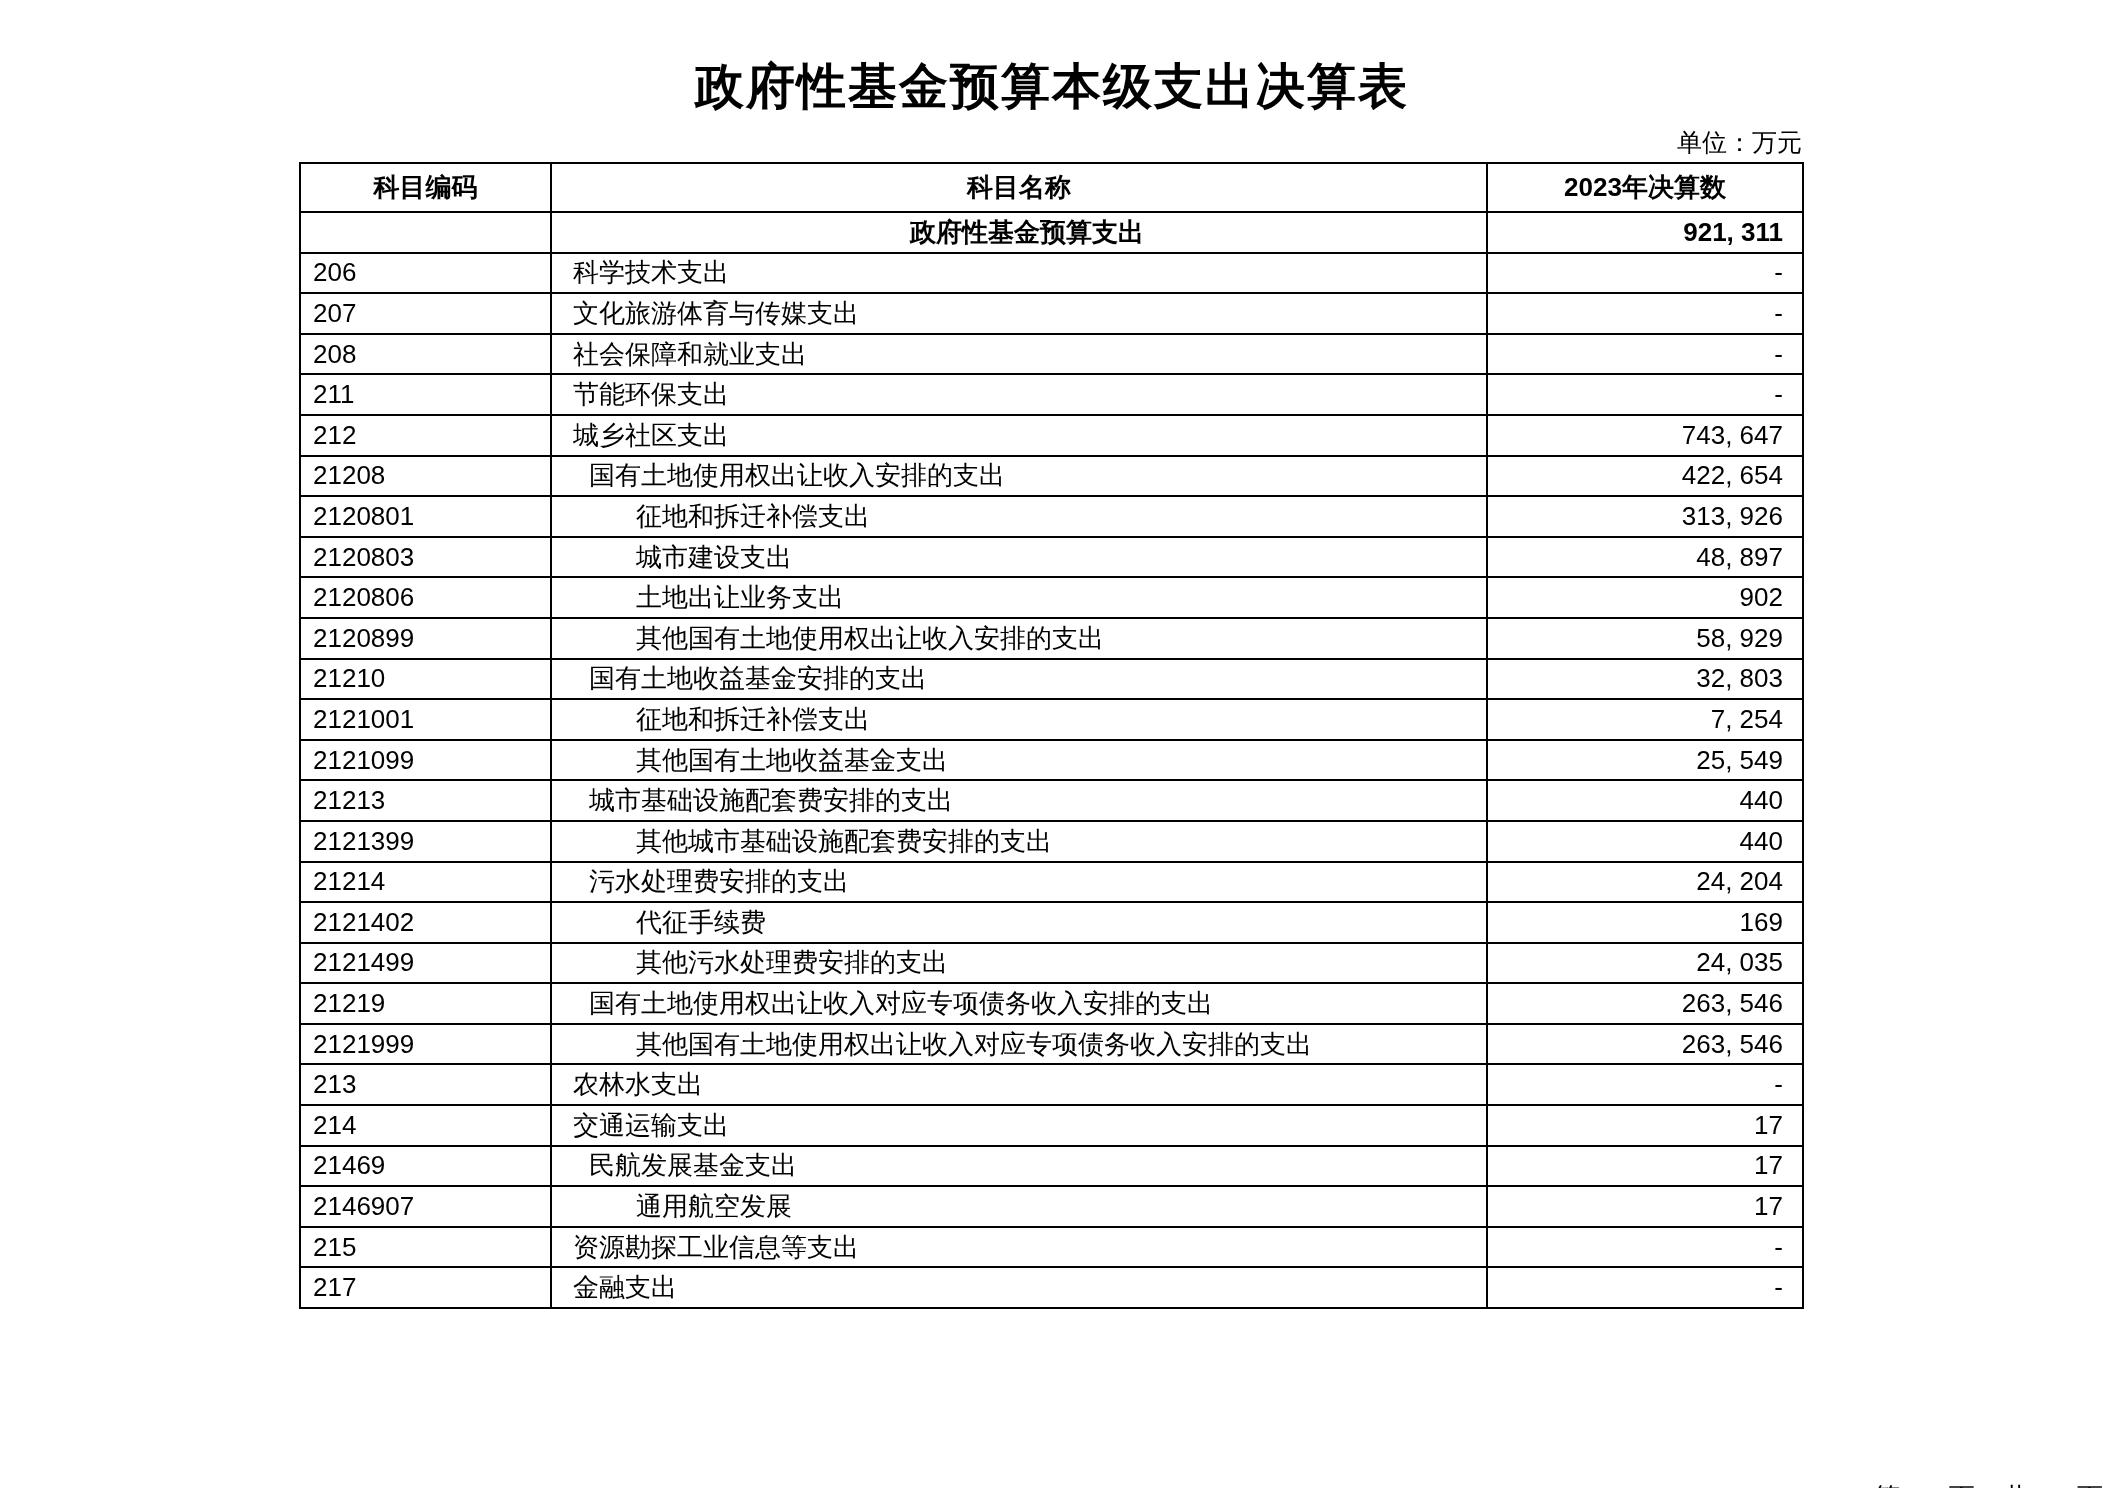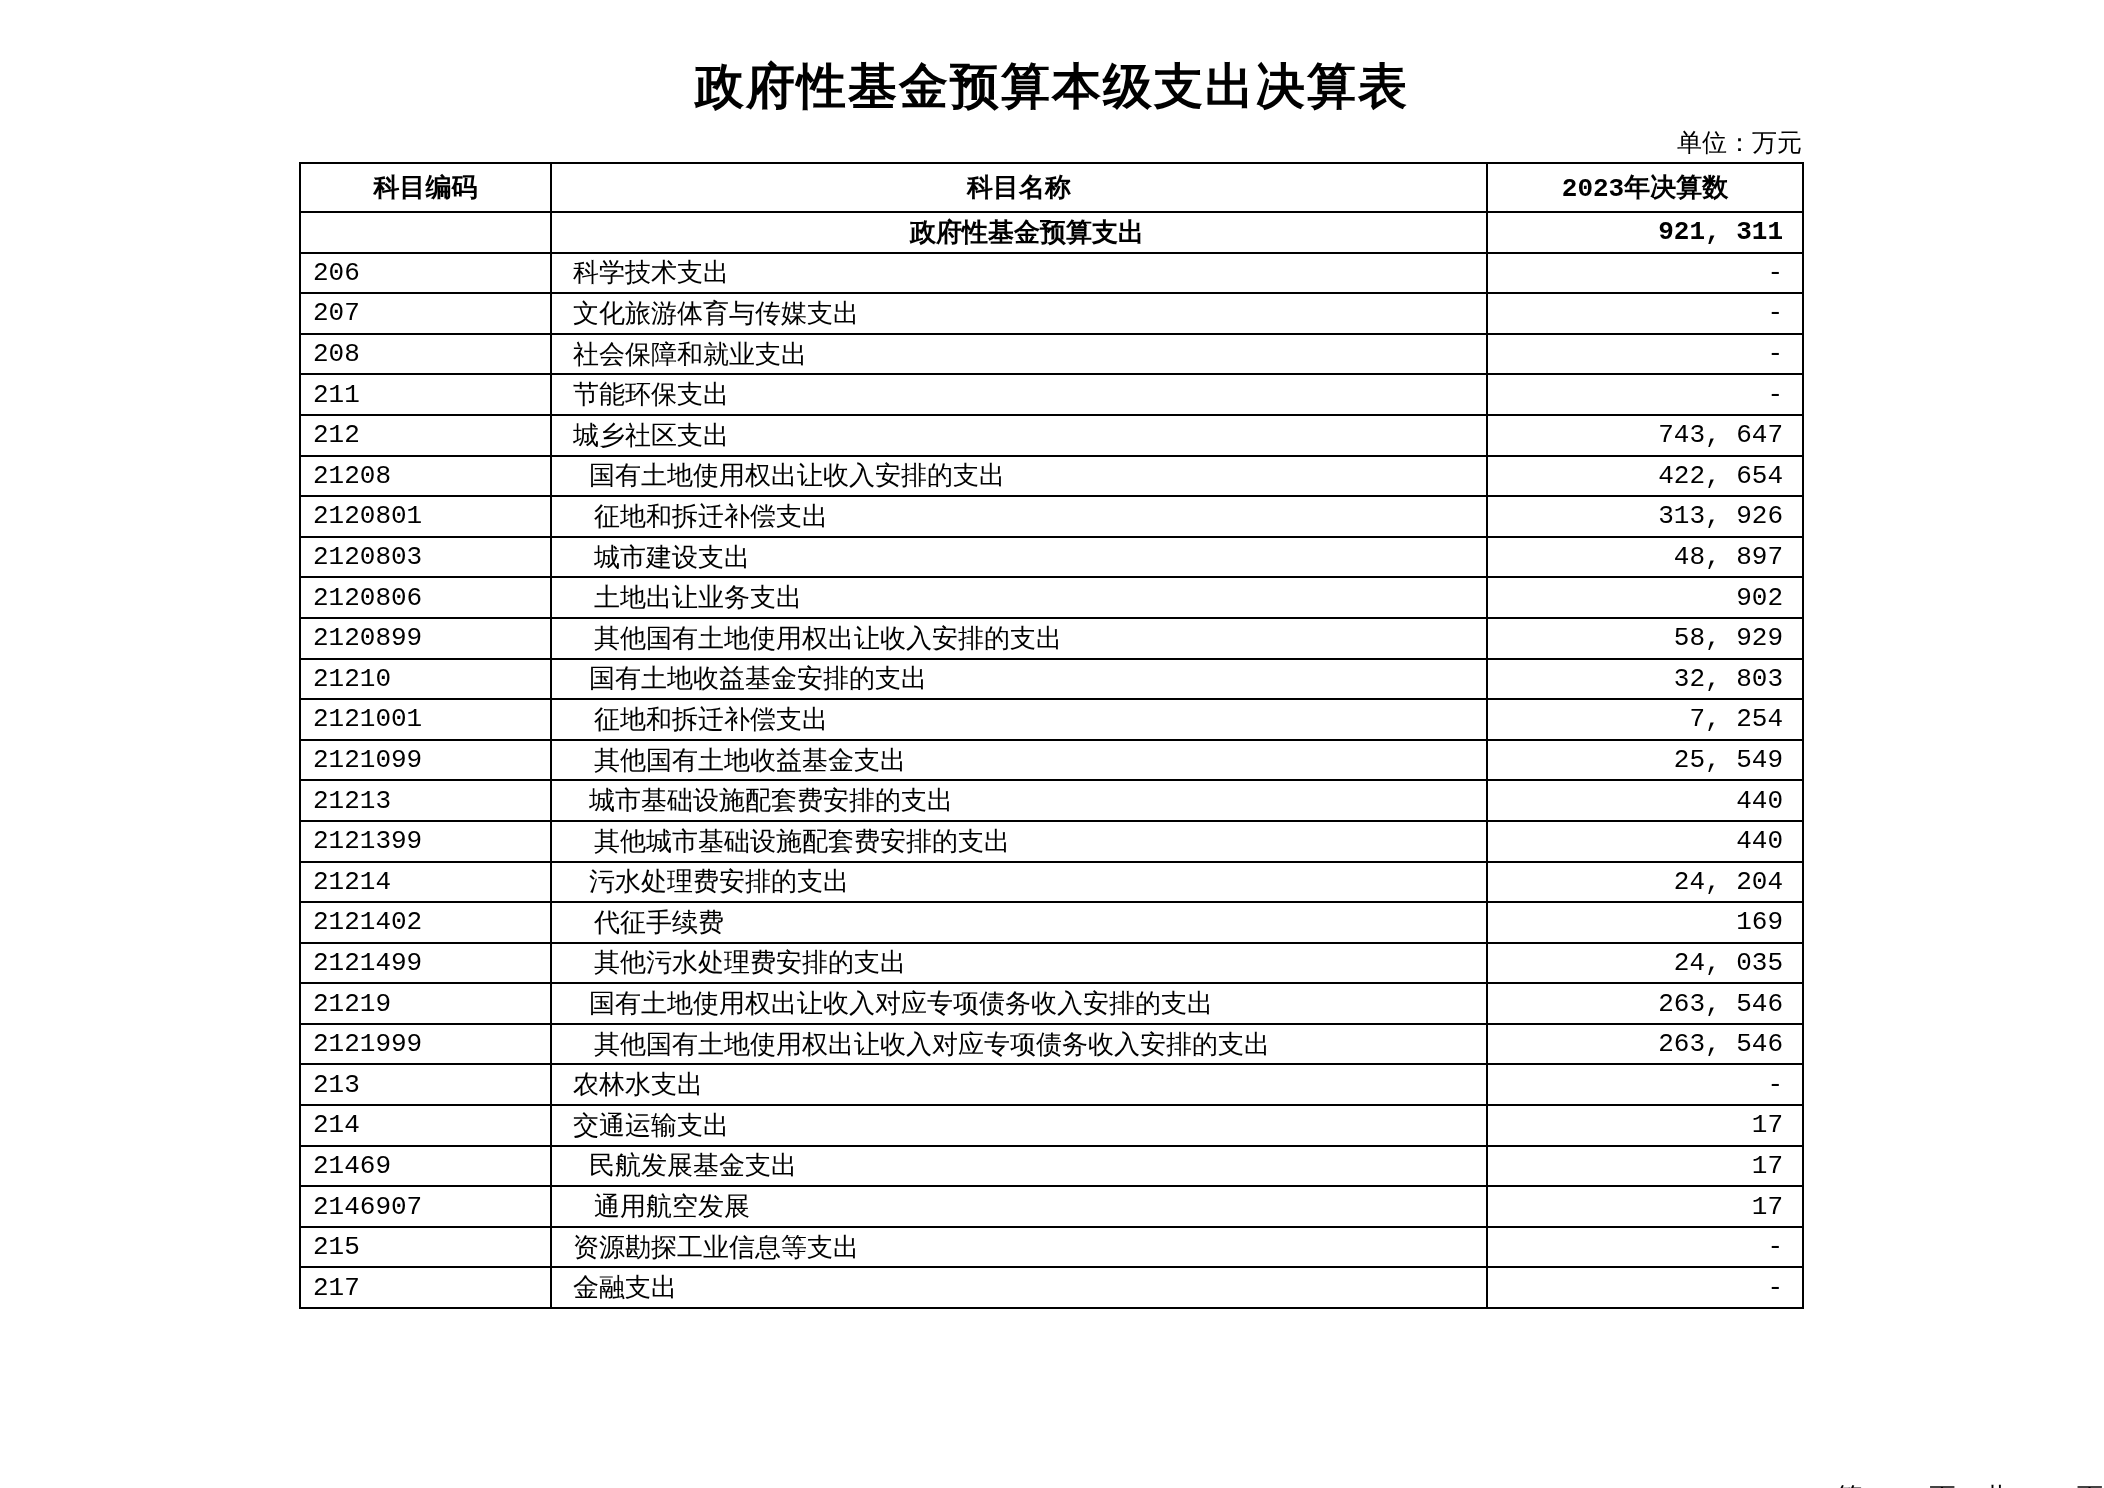--- a/index.html
+++ b/index.html
@@ -7,21 +7,20 @@
     width: 2104px; height: 1488px;
     background: #ffffff;
     color: #000000;
     font-family: "Liberation Sans", "DejaVu Sans", sans-serif;
   }
   .page {
     position: relative;
     width: 2104px; height: 1488px;
     background: #ffffff;
     overflow: hidden;
-    font-family: Liberation Mono, monospace;
   }
   .doc-title {
     position: absolute;
     top: 54px; left: 0;
     width: 100%;
     text-align: center;
     font-size: 49px;
     font-weight: bold;
     letter-spacing: 2px;
   }
@@ -53,21 +52,21 @@
   }
   .budget-table tbody td {
     height: 40.6px;
     font-size: 26px;
     vertical-align: middle;
   }
   td.code  { text-align: left; padding-left: 12px; }
   td.name  { text-align: left; font-size: 25px; }
   td.name.indent-0 { padding-left: 21px; }
   td.name.indent-1 { padding-left: 37px; margin-top: 40px; }
-  td.name.indent-2 { padding-left: 42px; }
+  td.name.indent-2 { padding-left: 84px; }
   td.name.center   { text-align: center; padding-left: 16px; }
   td.value { text-align: right; padding-right: 19px; }
   .bold { font-weight: bold; }
   .page-footer {
     position: absolute;
     top: 1480px; left: 0;
     width: 100%;
     text-align: right;
     font-size: 26px;
     letter-spacing: 1px;

